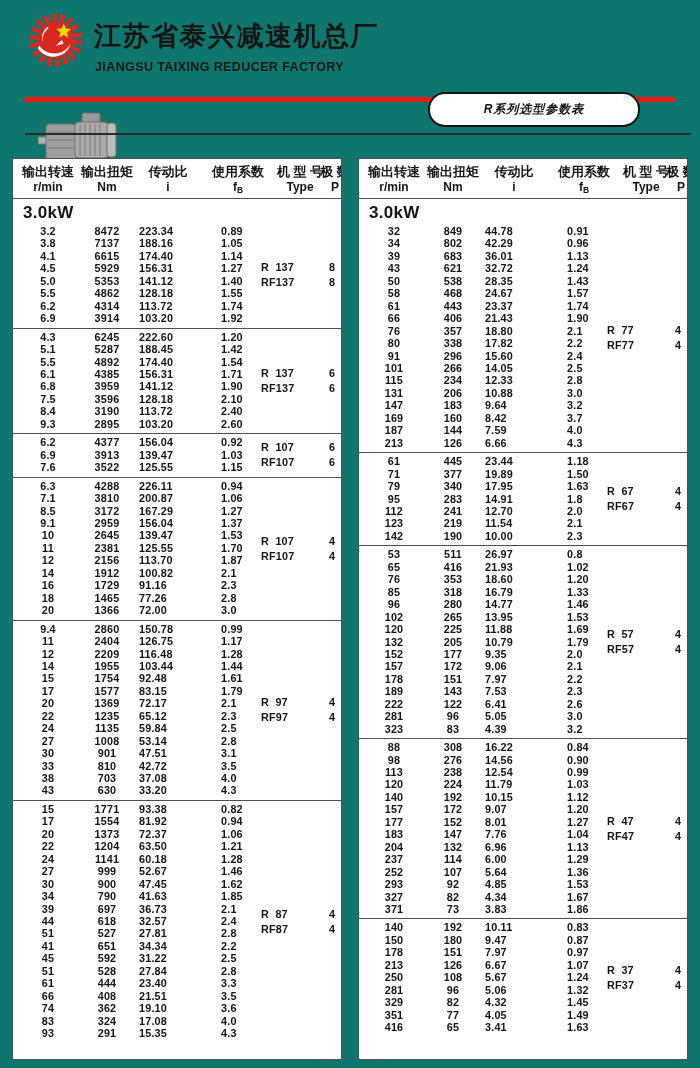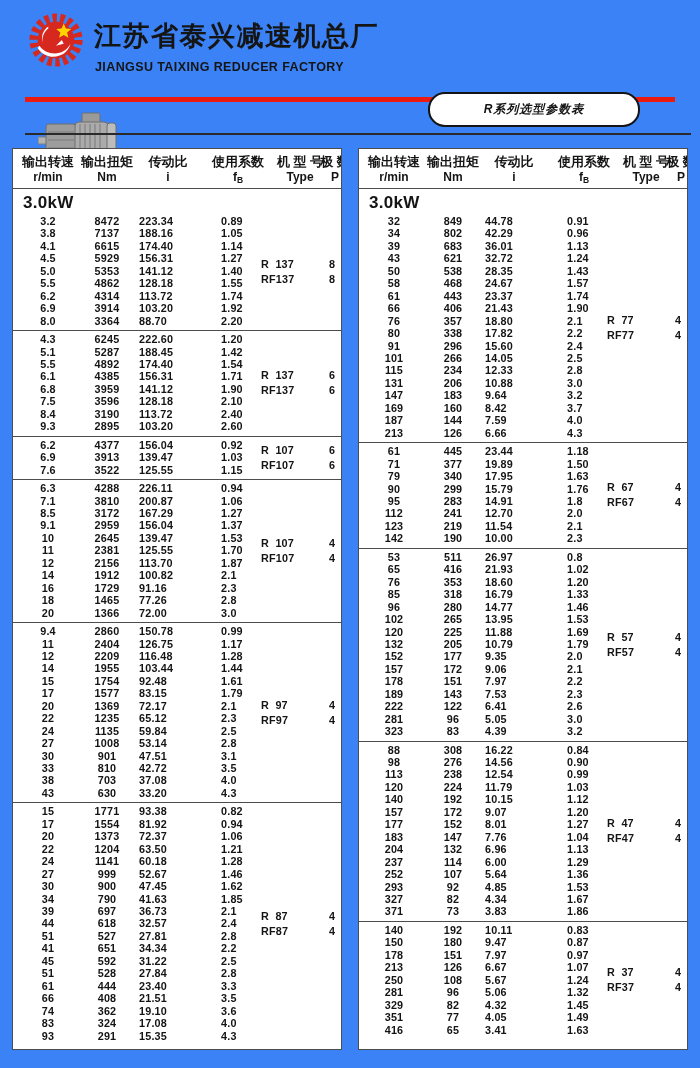--- a/index.html
+++ b/index.html
@@ -1,30 +1,30 @@
 <!DOCTYPE html>
 <html><head>
 <meta charset="utf-8">
 <style>
   * { margin:0; padding:0; box-sizing:border-box; }
   html,body { width:700px; background:#ece9e4; font-family:"Liberation Sans","DejaVu Sans",sans-serif; }
-  .page { position:relative; width:700px; height:1068px; background:#3b82f6; overflow:hidden; color:#141414; }
+  .page { position:relative; width:700px; height:1068px; background:#0f766e; overflow:hidden; color:#141414; }
 
   
   .logo { position:absolute; left:27px; top:11px; width:58px; height:58px; }
   .title-cn { position:absolute; left:94px; top:18px; font-size:27px; font-weight:bold; letter-spacing:1.5px; color:#151515; white-space:nowrap; }
   .title-en { position:absolute; left:95px; top:60px; font-size:12.5px; font-weight:bold; letter-spacing:0.4px; color:#151515; white-space:nowrap; }
   .redbar { position:absolute; left:25px; top:97px; width:650px; height:5px; background:#ec1b10; }
   .motor { position:absolute; left:38px; top:110px; width:86px; height:60px; }
   .pill { position:absolute; left:428px; top:92px; width:212px; height:35px; border:2.5px solid #141414; border-radius:17px; background:#fff;
           display:flex; align-items:center; justify-content:center; font-size:12px; font-weight:bold; font-style:italic; letter-spacing:1px; white-space:nowrap; }
   .thinline { position:absolute; left:25px; top:133px; width:666px; height:2px; background:#2a2a2a; }
 
   
-  .tables { position:absolute; left:12px; top:148px; width:676px; height:904px; display:flex; gap:16px; }
+  .tables { position:absolute; left:12px; top:158px; width:676px; height:904px; display:flex; gap:16px; }
   .ptable { width:334px; height:902px; border:1.5px solid #4d4d4d; background:#fff; display:flex; flex-direction:column; overflow:hidden; }
   .thead { position:relative; height:40px; border-bottom:1.5px solid #4d4d4d; flex:none; }
   .hcn  { position:absolute; top:4px;  transform:translateX(-50%); font-size:13px; font-weight:bold; white-space:nowrap; }
   .hun  { position:absolute; top:21px; transform:translateX(-50%); font-size:12px; font-weight:bold; white-space:nowrap; }
   .hun .sub { font-size:8.5px; vertical-align:-2px; }
   .power { flex:none; height:24px; padding:4px 0 0 10px; font-size:17px; font-weight:bold; letter-spacing:0.3px; }
   .blocks { flex:1; display:flex; flex-direction:column; overflow:hidden; }
   .block { position:relative; padding:2px 0 3px 0; }
   .block + .block { border-top:1.5px solid #4d4d4d; }
   .row { display:flex; padding-left:8px; font-size:10.8px; font-weight:bold; line-height:12.45px; letter-spacing:0.2px; }
@@ -143,26 +143,20 @@
     <span class="c4">1.74</span>
   </div>
 
   <div class="row">
     <span class="c1">6.9</span>
     <span class="c2">3914</span>
     <span class="c3">103.20</span>
     <span class="c4">1.92</span>
   </div>
 
-  <div class="row">
-    <span class="c1">8.0</span>
-    <span class="c2">3364</span>
-    <span class="c3">88.70</span>
-    <span class="c4">2.20</span>
-  </div>
 </div>
     <div class="typecol">
               <div>R  137</div>
               <div>RF137</div>
             </div>
     <div class="polecol">
               <div>8</div>
               <div>8</div>
             </div>
   </div>
@@ -784,26 +778,20 @@
     <span class="c4">1.50</span>
   </div>
 
   <div class="row">
     <span class="c1">79</span>
     <span class="c2">340</span>
     <span class="c3">17.95</span>
     <span class="c4">1.63</span>
   </div>
 
-  <div class="row">
-    <span class="c1">90</span>
-    <span class="c2">299</span>
-    <span class="c3">15.79</span>
-    <span class="c4">1.76</span>
-  </div>
 
   <div class="row">
     <span class="c1">95</span>
     <span class="c2">283</span>
     <span class="c3">14.91</span>
     <span class="c4">1.8</span>
   </div>
 
   <div class="row">
     <span class="c1">112</span>

